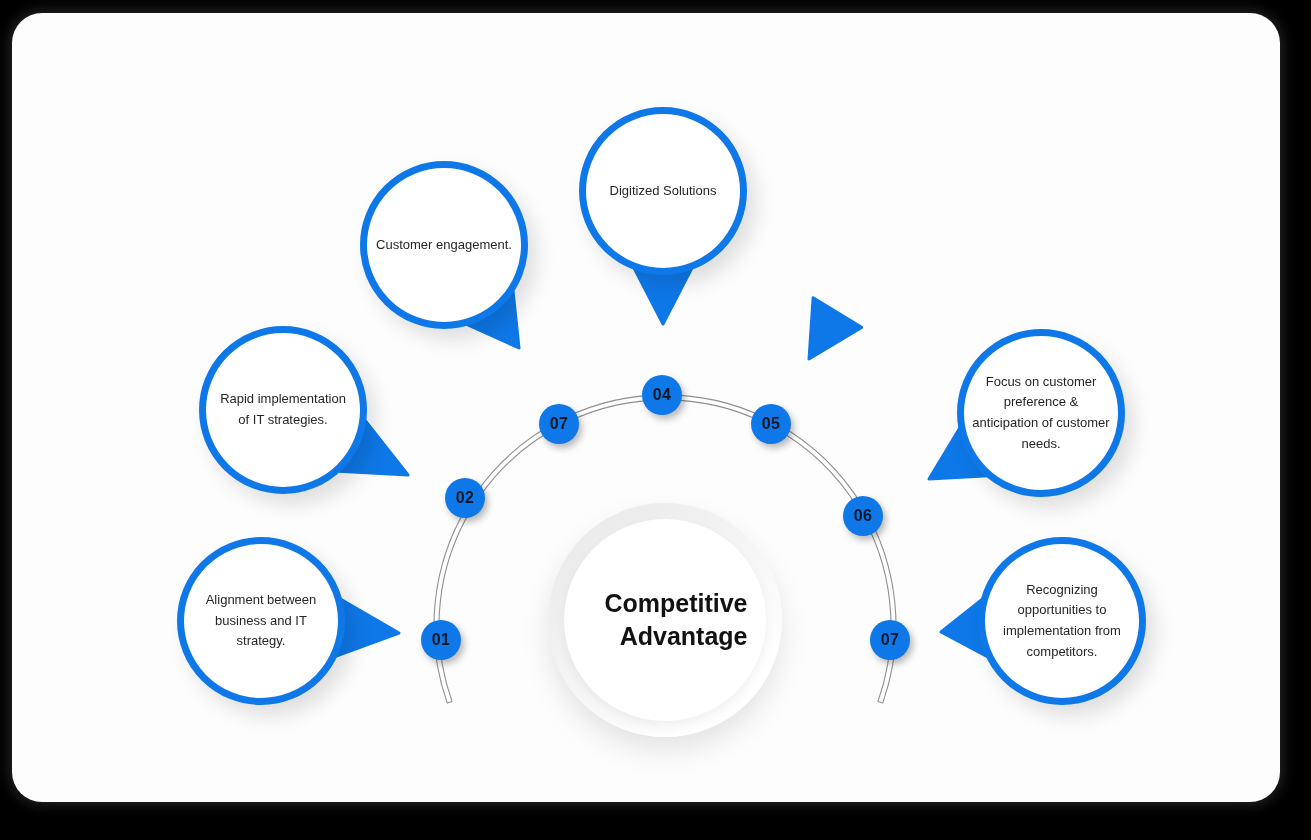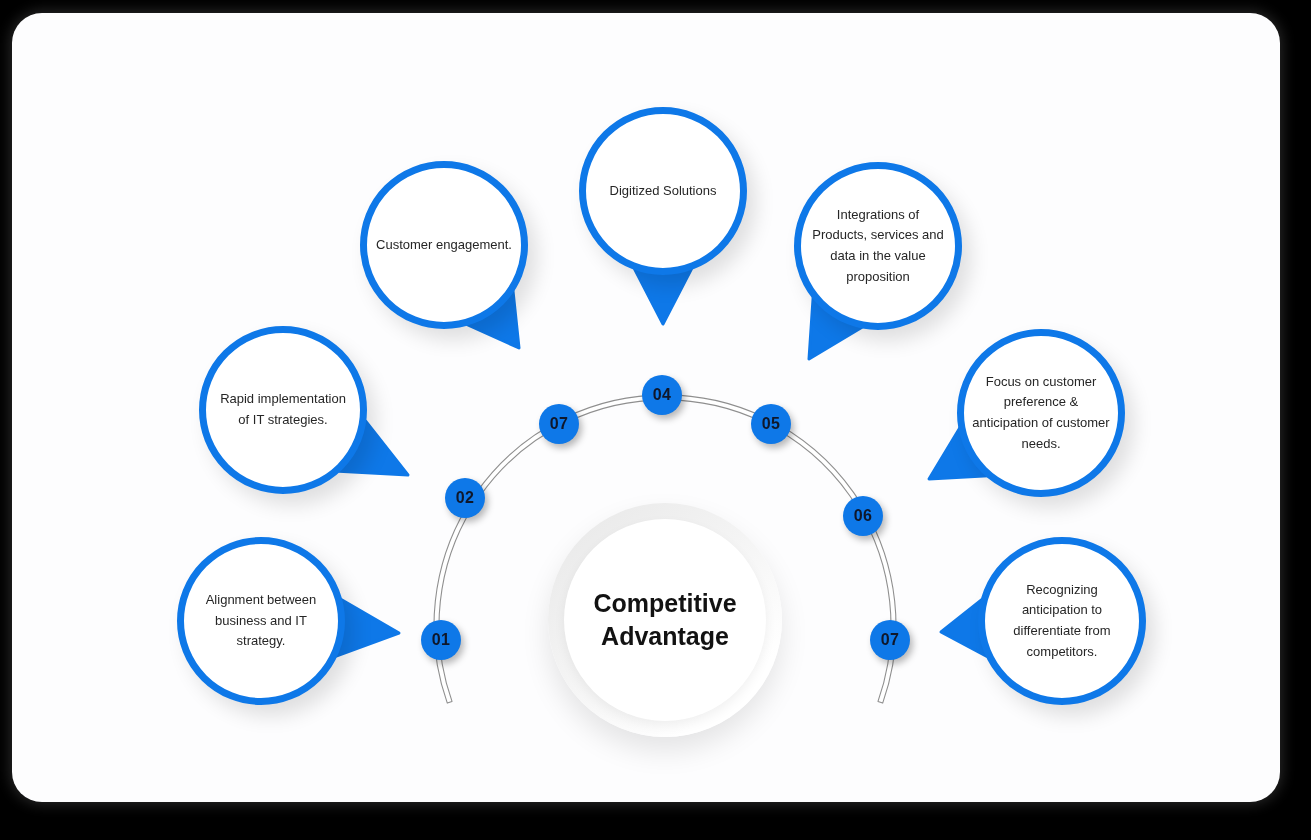--- a/index.html
+++ b/index.html
@@ -30,21 +30,21 @@
   }
   .center-outer{
     position:absolute;left:536px;top:490px;width:234px;height:234px;border-radius:50%;
     background:linear-gradient(140deg,#e7e7e7 0%,#f4f4f4 45%,#ffffff 80%);
     box-shadow:0 14px 28px rgba(0,0,0,0.10);
     display:flex;align-items:center;justify-content:center;
   }
   .center-inner{
     width:202px;height:202px;border-radius:50%;background:#ffffff;
     box-shadow:0 5px 12px rgba(0,0,0,0.06);
-    display:flex;align-items:center;justify-content:center;text-align:center;
+    display:flex;align-items:center;justify-content:center;text-align:right;
   }
   .center-title{
     font-size:25px;font-weight:bold;color:#121212;line-height:1.32;width:165px;
   }
 </style>
 </head>
 <body>
 
 <div class="stage">
   <div class="card">
@@ -69,28 +69,25 @@
     </div>
     <div class="bubble" style="left:187px;top:313px;">
       <div class="bubble-text">Rapid implementation of IT strategies.</div>
     </div>
     <div class="bubble" style="left:348px;top:148px;">
       <div class="bubble-text">Customer engagement.</div>
     </div>
     <div class="bubble" style="left:567px;top:94px;">
       <div class="bubble-text">Digitized Solutions</div>
     </div>
-    <div class="bubble" style="left:782px;top:149px;">
-      <div class="bubble-text">Integrations of Products, services and data in the value proposition</div>
-    </div>
     <div class="bubble" style="left:945px;top:316px;">
       <div class="bubble-text">Focus on customer preference &amp; anticipation of customer needs.</div>
     </div>
     <div class="bubble" style="left:966px;top:524px;">
-      <div class="bubble-text">Recognizing anticipation to differentiate from competitors.</div>
+      <div class="bubble-text">Recognizing opportunities to implementation from competitors.</div>
     </div>
 
     <div class="badge" style="left:409px;top:607px;">01</div>
     <div class="badge" style="left:433px;top:465px;">02</div>
     <div class="badge" style="left:527px;top:391px;">07</div>
     <div class="badge" style="left:630px;top:362px;">04</div>
     <div class="badge" style="left:739px;top:391px;">05</div>
     <div class="badge" style="left:831px;top:483px;">06</div>
     <div class="badge" style="left:858px;top:607px;">07</div>
 

